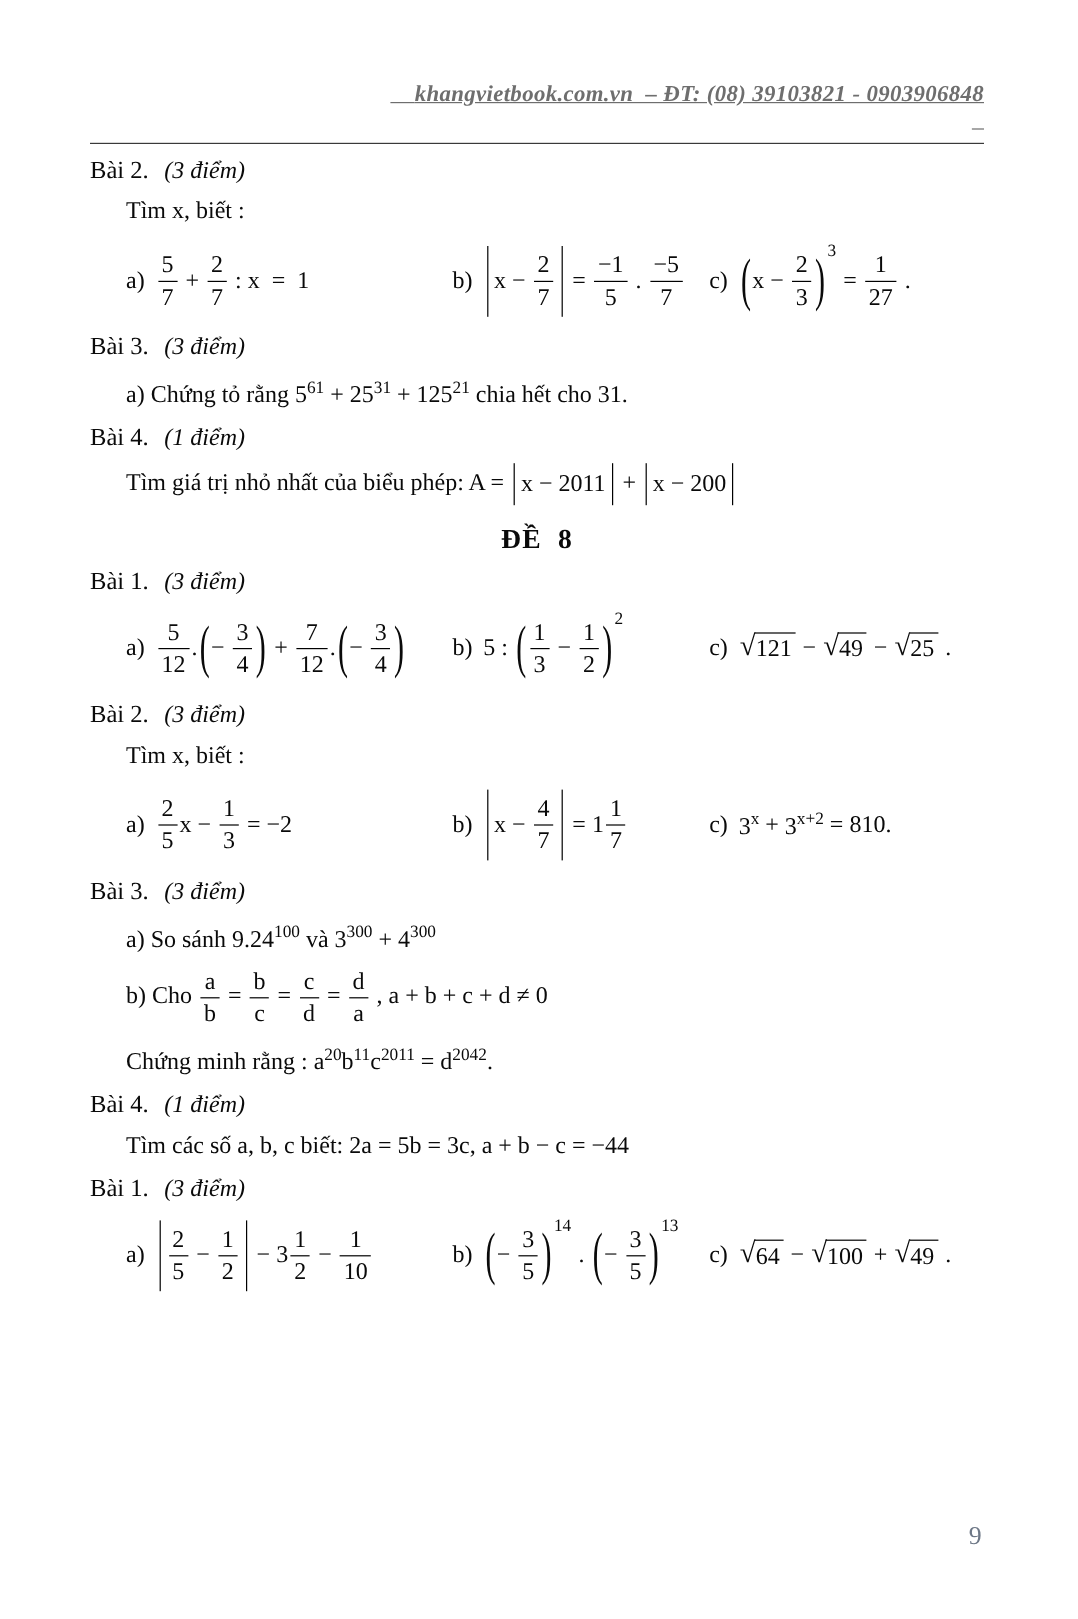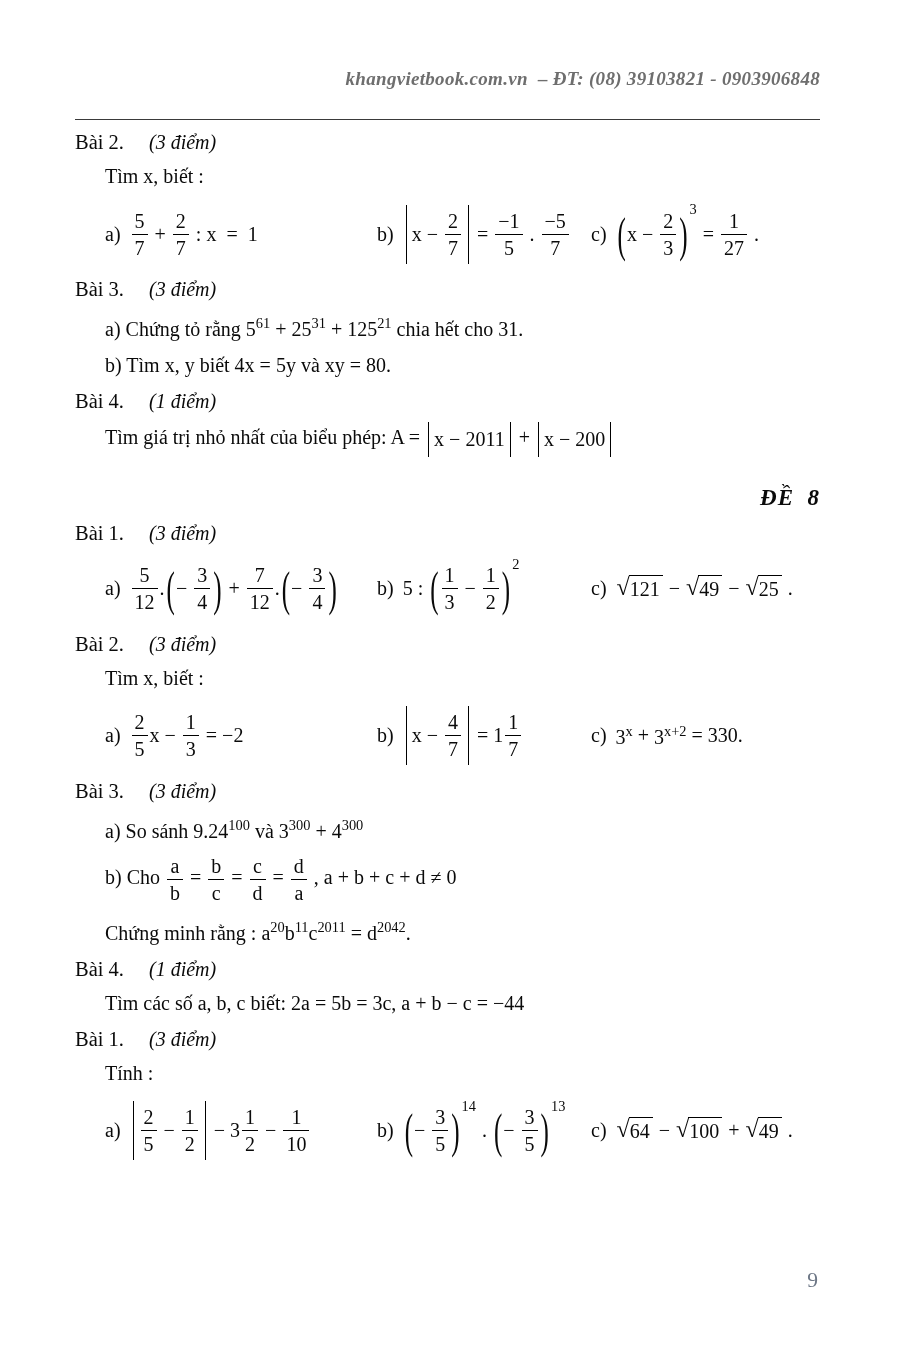--- a/index.html
+++ b/index.html
@@ -20,37 +20,37 @@
   .header {
     text-align: right;
     font-style: italic;
     font-weight: bold;
     color: #6e6e6e;
     font-size: 19px;
     letter-spacing: 0.3px;
     padding-bottom: 7px;
     border-bottom: 1.6px solid #3a3a3a;
     white-space: pre;
+    text-decoration: underline;
   }
   .ex-title { margin: 11px 0 0; }
   .ex-title .bold { font-weight: normal; font-size: 20.5px; }
-  .ex-title .italic { font-style: italic; margin-left: 20px; }
+  .ex-title .italic { font-style: italic; margin-left: 8px; }
   .text-line {
     margin: 9px 0 0;
     padding-left: 30px;
     line-height: 27px;
   }
   .de-title {
-    margin: 28px 0 6px;
-    text-align: right;
+    margin: 16px 0 6px;
+    text-align: center;
     font-weight: bold;
     font-size: 23px;
     letter-spacing: 1px;
     white-space: pre;
-    font-style: italic;
   }
   .math-row {
     margin: 11px 0 5px;
     padding-left: 30px;
     display: grid;
     grid-template-columns: 272px 214px 1fr;
     align-items: center;
     min-height: 66px;
   }
   .math-cell { display: flex; align-items: center; }
@@ -144,21 +144,20 @@
           <span class="mtxt"> = </span>
           <span class="frac">
             <span class="num">1</span>
             <span class="den">27</span>
           </span>
           <span class="mtxt"> .</span>
         </div>
       </div>
       <p class="ex-title"><span class="bold">Bài 3.</span> <span class="italic">(3 điểm)</span></p>
       <p class="text-line"><span class="mtxt">a) Chứng tỏ rằng </span><span class="pow"><span class="pbase">5</span><span class="psup2">61</span></span><span class="mtxt"> + </span><span class="pow"><span class="pbase">25</span><span class="psup2">31</span></span><span class="mtxt"> + </span><span class="pow"><span class="pbase">125</span><span class="psup2">21</span></span><span class="mtxt"> chia hết cho 31.</span></p>
-      <p class="text-line"><span class="mtxt">b) Tìm x, y biết 4x = 5y và xy = 80.</span></p>
       <p class="ex-title"><span class="bold">Bài 4.</span> <span class="italic">(1 điểm)</span></p>
       <p class="text-line"><span class="mtxt">Tìm giá trị nhỏ nhất của biểu phép: A = </span><span class="abs">
           <span class="mtxt">x − 2011</span>
         </span><span class="mtxt"> + </span><span class="abs">
           <span class="mtxt">x − 200</span>
         </span></p>
       <h2 class="de-title">ĐỀ  8</h2>
       <p class="ex-title"><span class="bold">Bài 1.</span> <span class="italic">(3 điểm)</span></p>
       <div class="math-row">
         <div class="math-cell">
@@ -243,31 +242,30 @@
           <span class="frac">
             <span class="num">1</span>
             <span class="den">7</span>
           </span>
         </div>
         <div class="math-cell">
           <span class="plabel">c)</span>
           <span class="pow"><span class="pbase">3</span><span class="psup2">x</span></span>
           <span class="mtxt"> + </span>
           <span class="pow"><span class="pbase">3</span><span class="psup2">x+2</span></span>
-          <span class="mtxt"> = 330.</span>
+          <span class="mtxt"> = 810.</span>
         </div>
       </div>
       <p class="ex-title"><span class="bold">Bài 3.</span> <span class="italic">(3 điểm)</span></p>
       <p class="text-line"><span class="mtxt">a) So sánh 9.</span><span class="pow"><span class="pbase">24</span><span class="psup2">100</span></span><span class="mtxt"> và </span><span class="pow"><span class="pbase">3</span><span class="psup2">300</span></span><span class="mtxt"> + </span><span class="pow"><span class="pbase">4</span><span class="psup2">300</span></span></p>
       <p class="text-line"><span class="mtxt">b) Cho </span><span class="frac"><span class="num">a</span><span class="den">b</span></span><span class="mtxt"> = </span><span class="frac"><span class="num">b</span><span class="den">c</span></span><span class="mtxt"> = </span><span class="frac"><span class="num">c</span><span class="den">d</span></span><span class="mtxt"> = </span><span class="frac"><span class="num">d</span><span class="den">a</span></span><span class="mtxt"> , a + b + c + d ≠ 0</span></p>
       <p class="text-line"><span class="mtxt">Chứng minh rằng : </span><span class="pow"><span class="pbase">a</span><span class="psup2">20</span></span><span class="pow"><span class="pbase">b</span><span class="psup2">11</span></span><span class="pow"><span class="pbase">c</span><span class="psup2">2011</span></span><span class="mtxt"> = </span><span class="pow"><span class="pbase">d</span><span class="psup2">2042</span></span><span class="mtxt">.</span></p>
       <p class="ex-title"><span class="bold">Bài 4.</span> <span class="italic">(1 điểm)</span></p>
       <p class="text-line"><span class="mtxt">Tìm các số a, b, c biết: 2a = 5b = 3c, a + b − c = −44</span></p>
       <p class="ex-title"><span class="bold">Bài 1.</span> <span class="italic">(3 điểm)</span></p>
-      <p class="text-line"><span class="mtxt">Tính :</span></p>
       <div class="math-row">
         <div class="math-cell">
           <span class="plabel">a)</span>
           <span class="abs">
             <span class="frac">
               <span class="num">2</span>
               <span class="den">5</span>
             </span>
             <span class="mtxt"> − </span>
             <span class="frac">

